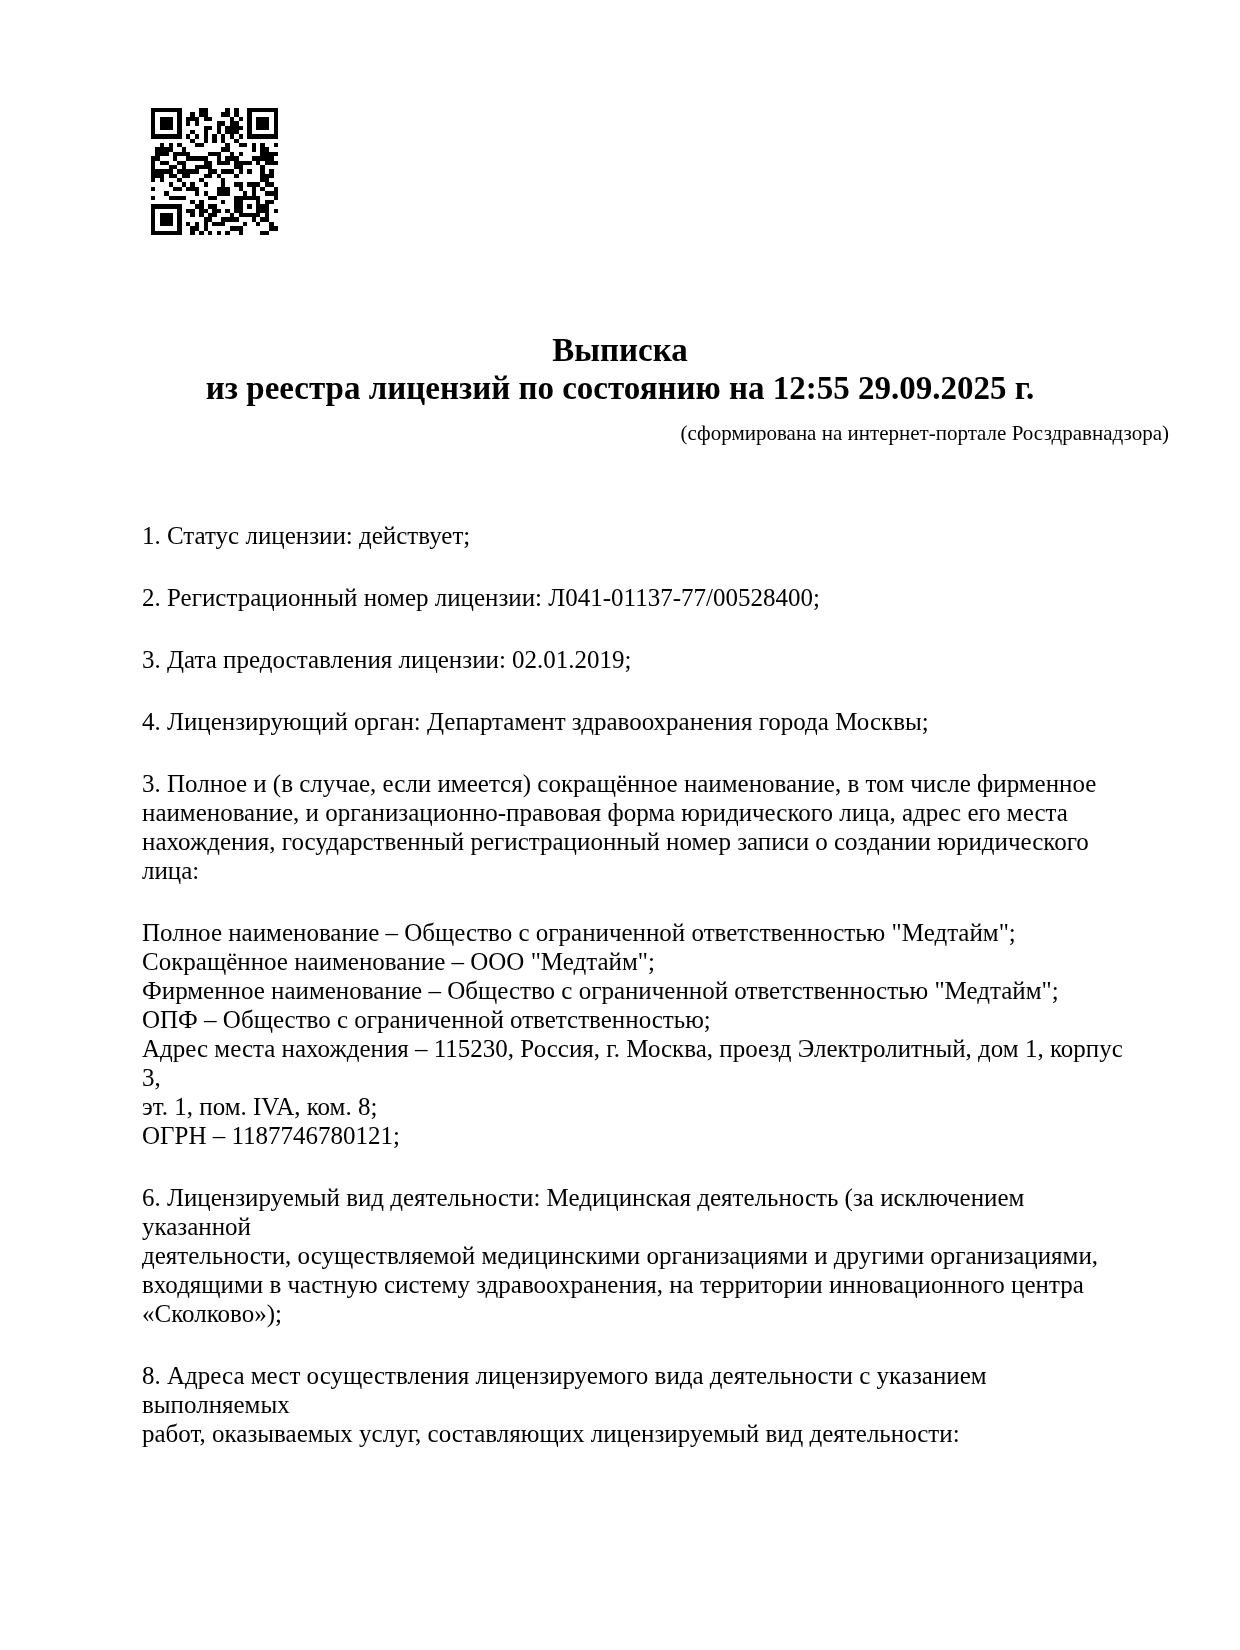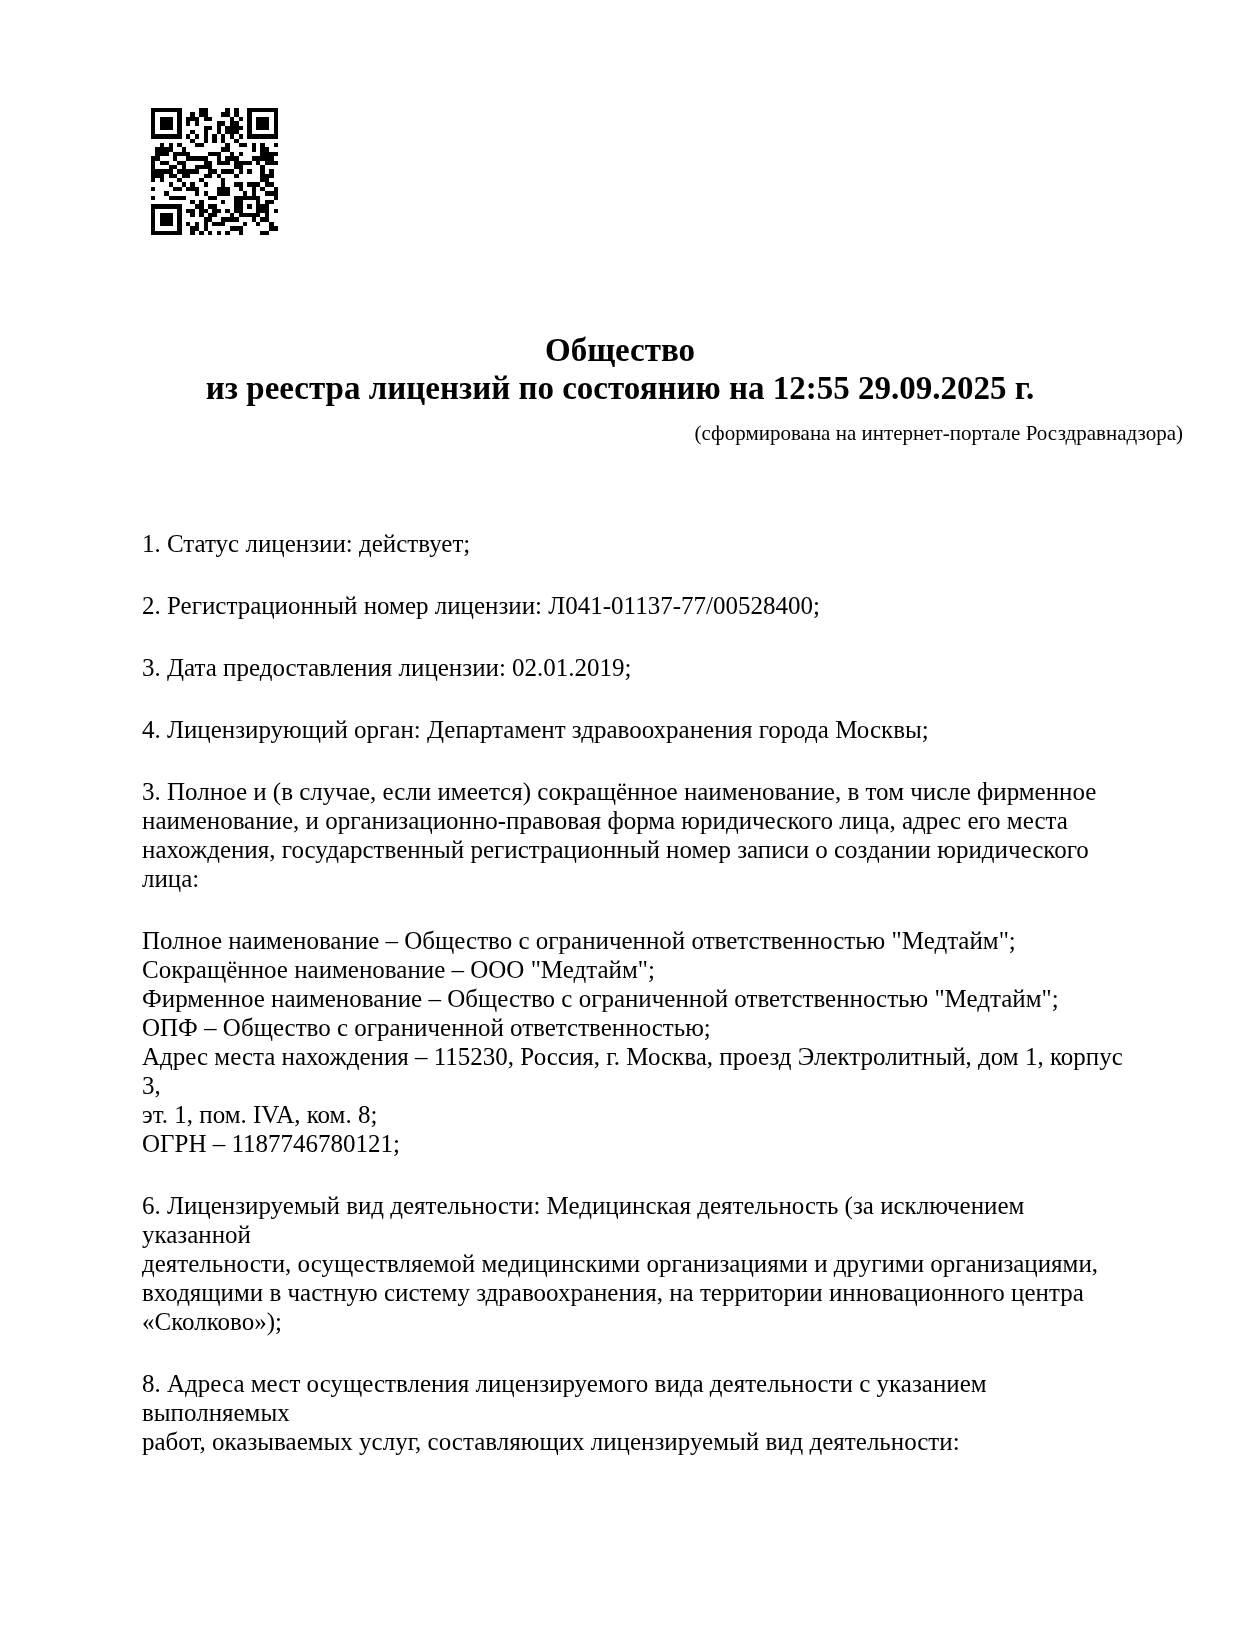--- a/index.html
+++ b/index.html
@@ -32,36 +32,36 @@
     width: 100%;
     text-align: center;
     font-weight: bold;
     font-size: 33px;
     line-height: 38px;
     white-space: nowrap;
   }
   .subtitle {
     position: absolute;
     top: 420px;
-    right: 57px;
+    right: 71px;
     font-size: 21px;
     line-height: 26px;
     text-align: right;
     white-space: nowrap;
   }
   .doc-body {
     position: absolute;
     left: 142px;
     top: 517px;
     width: 990px;
     font-size: 25px;
     line-height: 29px;
   }
   .para {
-    margin: 12px 0 33px 0;
+    margin: 4px 0 33px 0;
     white-space: pre-line;
   }
 </style>
 </head>
 <body>
 
 <div class="page">
 
   <div class="qr">
       <svg xmlns="http://www.w3.org/2000/svg" viewBox="0 0 29 29" shape-rendering="crispEdges" fill="#000000">
@@ -458,21 +458,21 @@
         <rect x="13" y="28" width="1" height="1"></rect>
         <rect x="15" y="28" width="1" height="1"></rect>
         <rect x="17" y="28" width="1" height="1"></rect>
         <rect x="20" y="28" width="1" height="1"></rect>
         <rect x="25" y="28" width="1" height="1"></rect>
         <rect x="26" y="28" width="1" height="1"></rect>
       </svg>
     </div>
 
   <div class="title">
-    <div>Общество</div>
+    <div>Выписка</div>
     <div>из реестра лицензий по состоянию на 12:55 29.09.2025 г.</div>
   </div>
 
   <div class="subtitle">(сформирована на интернет-портале Росздравнадзора)</div>
 
   <div class="doc-body">
     <div class="para">1. Статус лицензии: действует;</div>
     <div class="para">2. Регистрационный номер лицензии: Л041-01137-77/00528400;</div>
     <div class="para">3. Дата предоставления лицензии: 02.01.2019;</div>
     <div class="para">4. Лицензирующий орган: Департамент здравоохранения города Москвы;</div>

